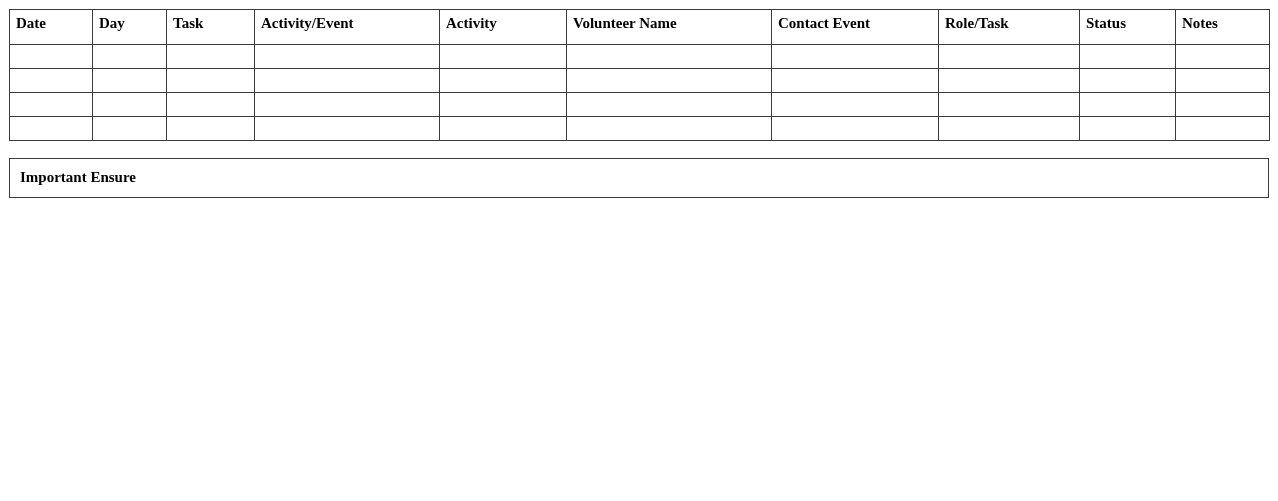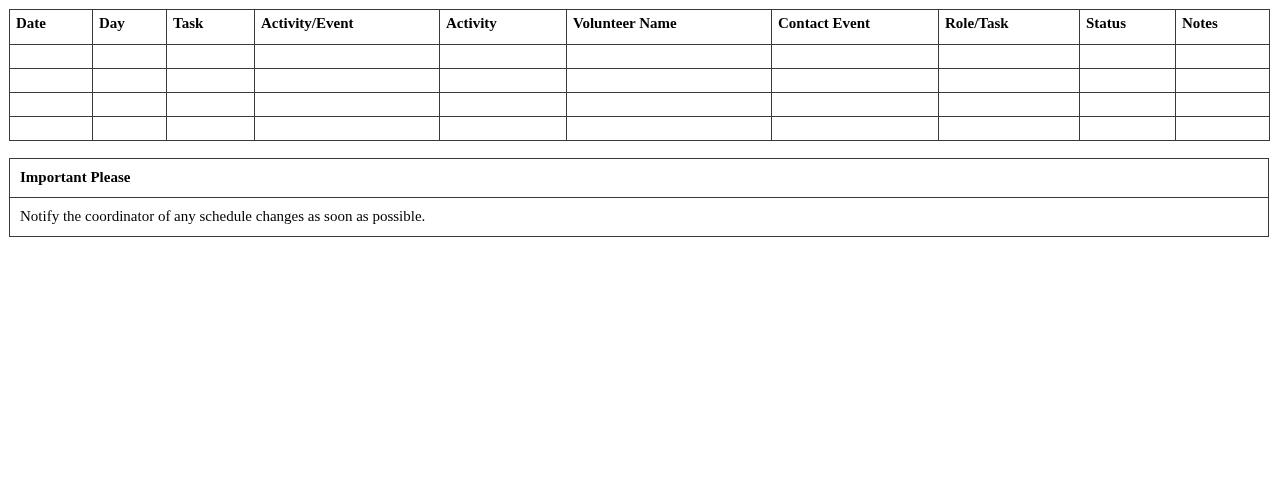--- a/index.html
+++ b/index.html
@@ -163,23 +163,20 @@
         <td></td>
       </tr>
     </tbody>
   </table>
 
   <div class="spacer"></div>
 
   <table class="notes">
     <thead>
       <tr>
-        <th>Important Please</th>
+        <th>Important Ensure</th>
       </tr>
     </thead>
     <tbody>
-      <tr>
-        <td>Notify the coordinator of any schedule changes as soon as possible.</td>
-      </tr>
     </tbody>
   </table>
 
 </div>
 
 </body></html>

